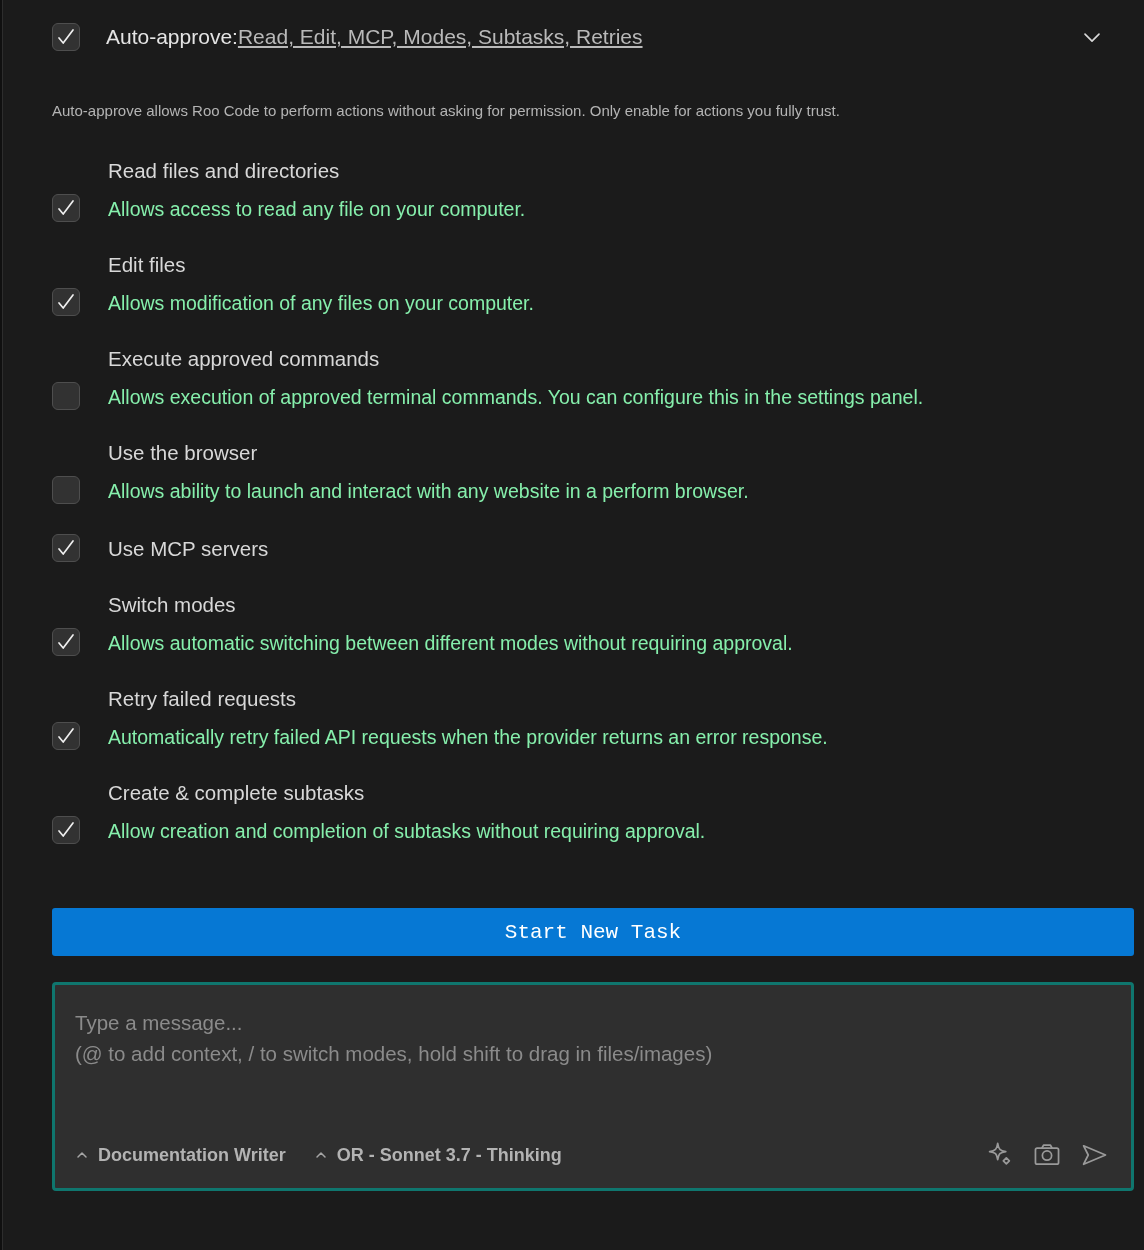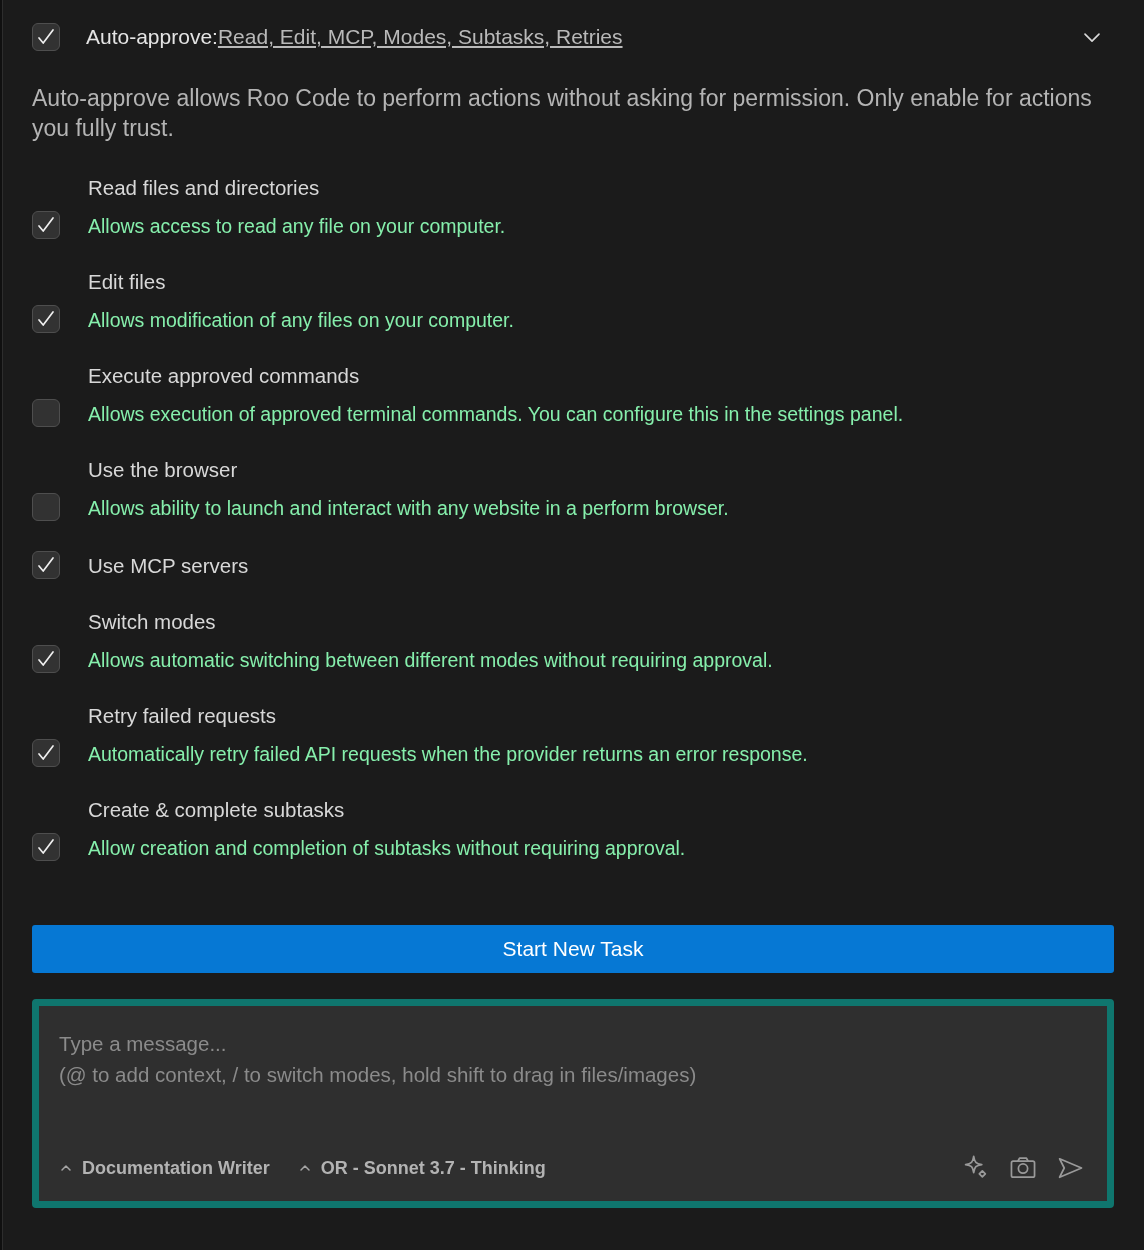--- a/index.html
+++ b/index.html
@@ -9,59 +9,59 @@
     font-family: "Liberation Sans", "DejaVu Sans", sans-serif;
     color: #d6d6d6;
     overflow: hidden;
     position: relative;
   }
   .left-rail {
     position: absolute; left: 0; top: 0; bottom: 0; width: 3px;
     background: #101010; border-right: 1px solid #2d2d2d;
   }
   .content {
-    padding: 22px 26px 0 32px;
+    padding: 22px 26px 0 52px;
   }
   
   .aa-header {
     display: flex; align-items: center; height: 30px;
   }
   .checkbox {
     width: 28px; height: 28px; flex: 0 0 28px;
     background: #323232; border: 1px solid #4e4e4e; border-radius: 6px;
     display: inline-flex; align-items: center; justify-content: center;
     cursor: pointer;
   }
   .checkbox svg { display: none; }
   .checkbox.checked svg { display: block; }
   .aa-title { margin-left: 26px; font-size: 21px; color: #e4e4e4; white-space: nowrap; }
   .aa-summary { font-size: 21px; color: #b9b9b9; white-space: nowrap; text-decoration: underline; }
   .aa-chevron { margin-left: auto; margin-right: 12px; cursor: pointer; display: flex; }
   
   .aa-description {
-    margin-top: 31px; width: 1060px;
-    font-size: 23px; line-height: 30px; color: #b4b4b4;
+    margin-top: 44px; width: 1060px;
+    font-size: 15px; line-height: 30px; color: #b4b4b4;
   }
   
   .options { margin-top: 32px; }
   .option { display: flex; align-items: flex-end; margin-bottom: 30px; }
   .option .texts { margin-left: 28px; }
   .option-label { font-size: 20.5px; line-height: 26px; color: #d8d8d8; cursor: pointer; }
   .option-desc { margin-top: 12px; font-size: 19.5px; line-height: 26px; color: #86efac; max-width: 1000px; }
   
   .start-btn {
     margin-top: 64px; width: 1082px; height: 48px;
     background: #0678d4; color: #ffffff; border: none; border-radius: 3px;
-    font-family: Liberation Sans, sans-serif; font-size: 21px; cursor: pointer;
+    font-family: Liberation Mono, monospace; font-size: 21px; cursor: pointer;
     display: flex; align-items: center; justify-content: center;
   }
   
   .composer {
     margin-top: 26px; width: 1082px; height: 209px;
-    background: #2f2f2f; border: 7px solid #0f766e; border-radius: 4px;
+    background: #2f2f2f; border: 3px solid #0f766e; border-radius: 4px;
     position: relative; cursor: text;
   }
   .placeholder {
     padding: 22px 20px 0 20px;
     font-size: 20.5px; line-height: 31px; color: #8b8b8b;
   }
   .composer-bar {
     position: absolute; left: 0; right: 0; bottom: 18px;
     display: flex; align-items: center;
     padding: 0 22px 0 20px;

